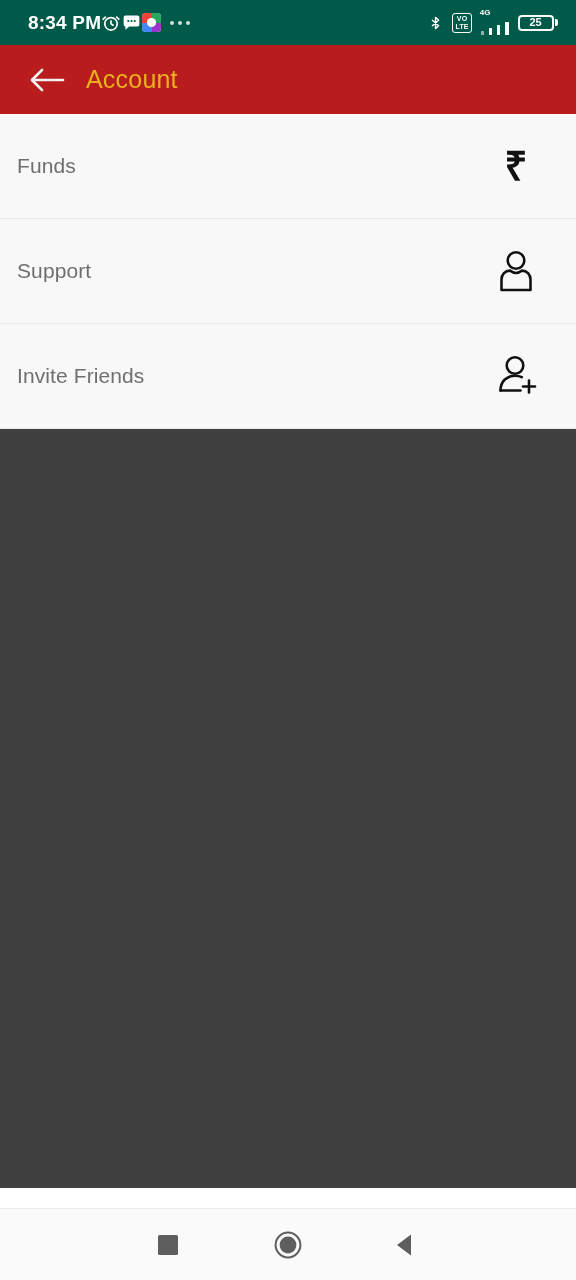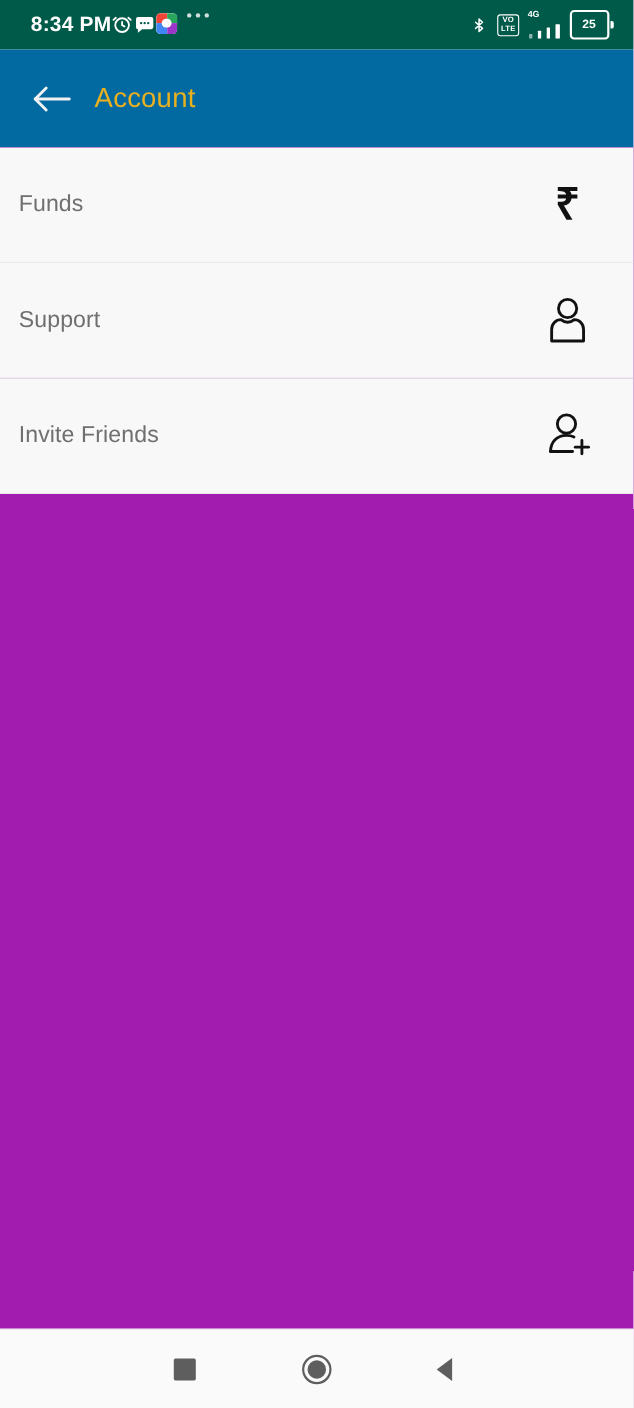--- a/index.html
+++ b/index.html
@@ -20,21 +20,21 @@
     height: 45px;
     background: #005A49;
     display: flex;
     align-items: center;
     justify-content: space-between;
     padding: 0 18px 0 28px;
     box-sizing: border-box;
   }
   .status-left {
     display: flex;
-    align-items: flex-start;
+    align-items: center;
   }
   .status-time {
     color: #ffffff;
     font-size: 19px;
     font-weight: bold;
     letter-spacing: 0.2px;
     white-space: nowrap;
   }
   .status-right {
     display: flex;
@@ -108,21 +108,21 @@
   .sbar2 { height: 7px; }
   .sbar3 { height: 10px; }
   .sbar4 { height: 13px; }
 
   .battery {
     display: flex;
     align-items: center;
   }
   .battery-body {
     width: 36px;
-    height: 27px;
+    height: 16px;
     border: 2px solid #ffffff;
     border-radius: 4px;
     display: flex;
     align-items: center;
     justify-content: center;
     box-sizing: border-box;
   }
   .battery-body span {
     color: #ffffff;
     font-size: 11px;
@@ -132,22 +132,22 @@
   .battery-cap {
     width: 3px;
     height: 7px;
     background: #ffffff;
     border-radius: 0 2px 2px 0;
     margin-left: 1.5px;
   }
 
   
   .app-bar {
-    height: 89px;
-    background: #0369a1;
+    height: 69px;
+    background: #b91c1c;
     display: flex;
     align-items: center;
     padding-left: 24px;
     box-sizing: border-box;
   }
   .back-btn {
     width: 46px;
     height: 46px;
     display: flex;
     align-items: center;
@@ -157,21 +157,21 @@
   .app-title {
     color: #E9B11F;
     font-size: 25px;
     margin-left: 16px;
     letter-spacing: 0.2px;
     white-space: nowrap;
   }
 
   
   .content {
-    background: #a21caf;
+    background: #404040;
     height: 1074px;
     overflow: hidden;
   }
   .list-row {
     height: 105px;
     display: flex;
     align-items: center;
     justify-content: space-between;
     padding: 0 36px 0 17px;
     box-sizing: border-box;

